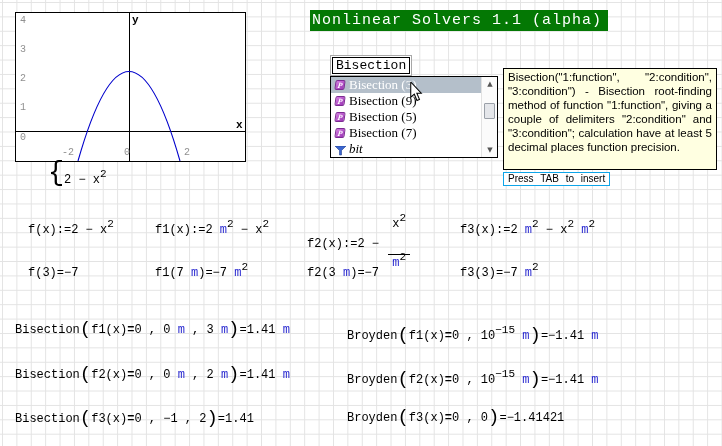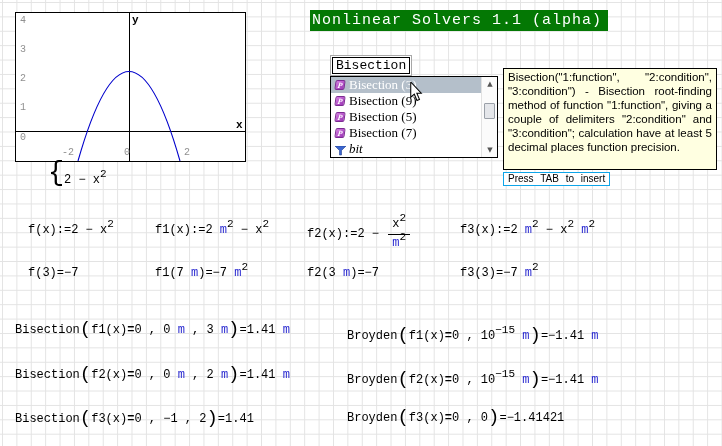--- a/index.html
+++ b/index.html
@@ -26,21 +26,21 @@
   .brace{ left:48px; top:158px; font-size:27px; font-weight:400; color:#000; }
 
   
   .math{ position:absolute; font-size:12px; line-height:14px; color:#000; white-space:pre; }
   .math .u{ color:#2a2ad0; }
   .math .sup{ font-size:11px; position:relative; top:-6px; }
   .math .bold{ font-weight:bold; }
   .math .bp{ font-size:19px; line-height:0; position:relative; top:1px; font-weight:400; }
   .frac{ display:inline-block; vertical-align:middle; text-align:center; margin:0 2px; position:relative; top:-1px; }
   .frac .fn{ display:block; padding:0 4px; line-height:20px; }
-  .frac .fd{ display:block; border-top:1px solid #000; padding:0 4px; line-height:16px; }
+  .frac .fd{ display:block; border-top:1px solid #000; padding:0 4px; line-height:16px;margin-top:20px; }
 
   
   .banner{ left:310px; top:10px; width:298px; height:21px; background:#047804;
            color:#fff; font-size:15px; line-height:21px; letter-spacing:1px; padding-left:2px; }
 
   
   .ac-input-wrap{ left:330px; top:55px; border:1px solid #a8a8a8; padding:1px; background:#fff; }
   .ac-input{ border:1px solid #000; background:#fff; font-family:"Liberation Mono",monospace;
              font-size:13px; line-height:15px; padding:0 3px; color:#000; }
 

